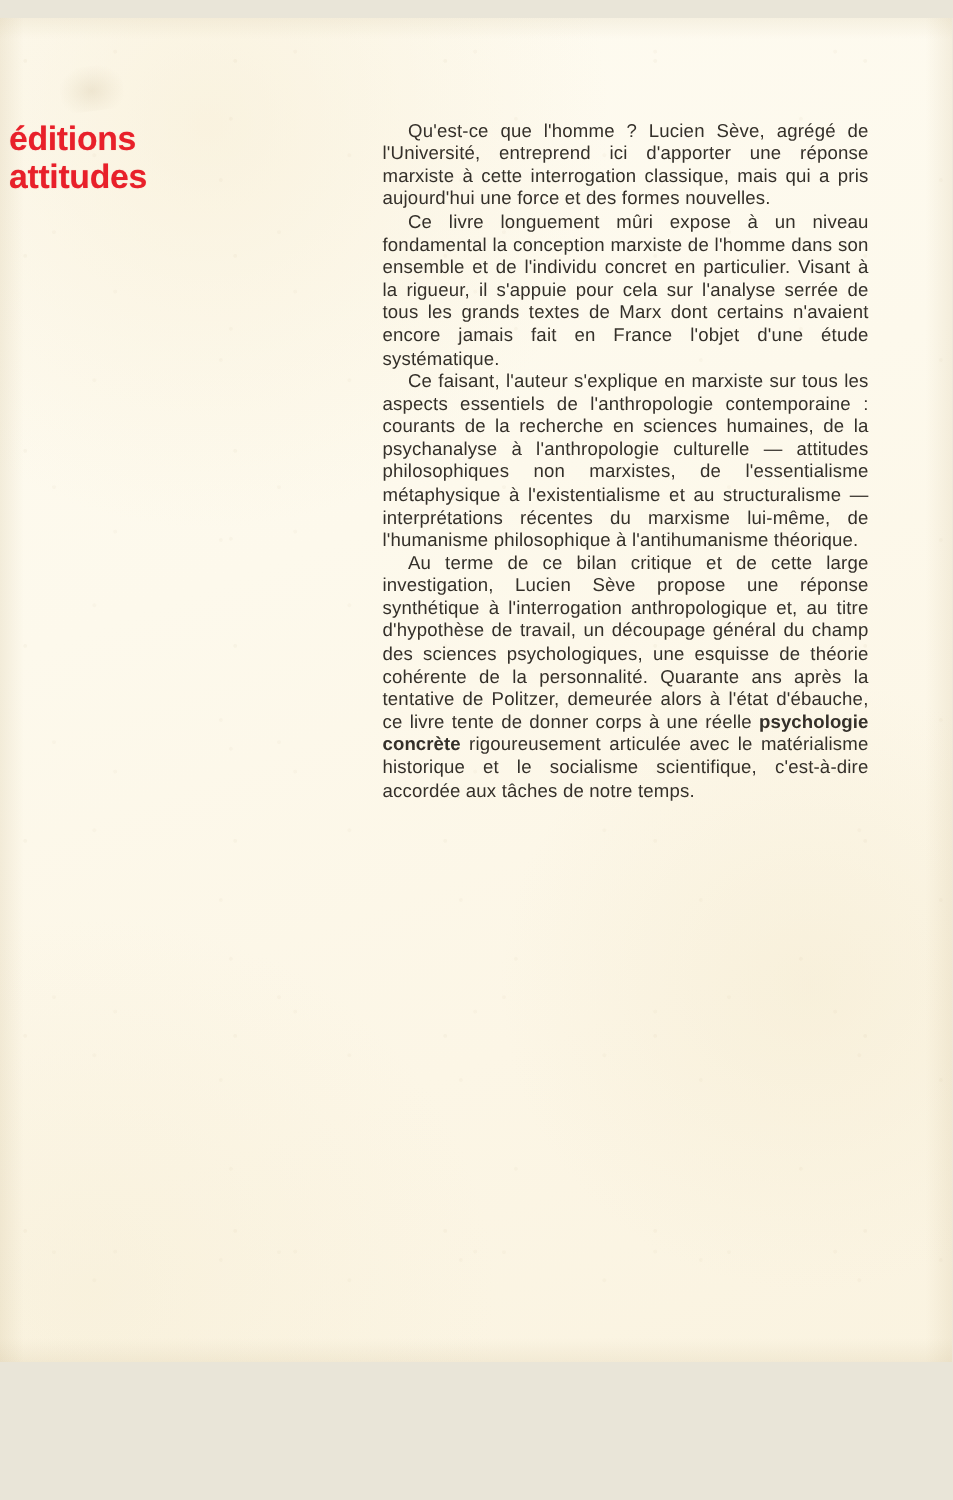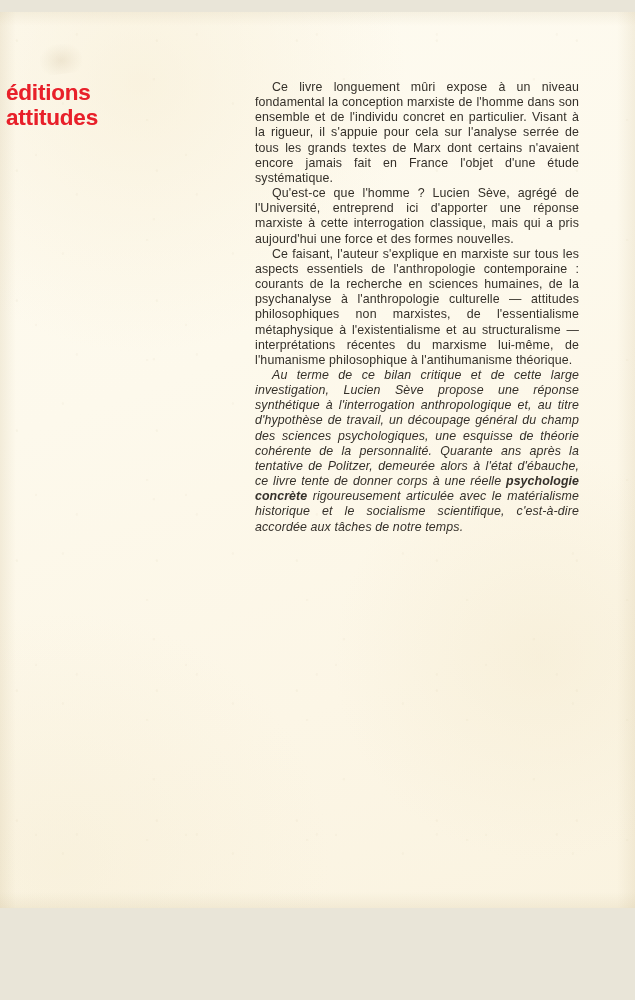--- a/index.html
+++ b/index.html
@@ -105,21 +105,21 @@
 
   .blurb p {
     margin: 0;
     text-indent: 17px;
     text-align: justify;
     -webkit-hyphens: none;
     hyphens: none;
   }
 
   
-  .blurb p:last-of-type { margin-bottom: 0; font-style: italic; }
+  .blurb p:last-of-type { margin-bottom: 0; }
 
   .blurb b {
     font-weight: bold;
     letter-spacing: 0.005em;
   }
 
   
   .blurb, .logo { -webkit-font-smoothing: none; }
 </style>
 </head>
@@ -131,19 +131,19 @@
   <div class="edge-shade"></div>
   <div class="blemish"></div>
   <div class="blemish-bottom"></div>
 
   <div class="logo">
     <span class="logo-line">éditions</span>
     <span class="logo-line">attitudes</span>
   </div>
 
   <div class="blurb">
+    <p>Qu'est-ce que l'homme ? Lucien Sève, agrégé de l'Université, entreprend ici d'apporter une réponse marxiste à cette interrogation classique, mais qui a pris aujourd'hui une force et des formes nouvelles.</p>
     <p>Ce livre longuement mûri expose à un niveau fondamental la conception marxiste de l'homme dans son ensemble et de l'individu concret en particulier. Visant à la rigueur, il s'appuie pour cela sur l'analyse serrée de tous les grands textes de Marx dont certains n'avaient encore jamais fait en France l'objet d'une étude systématique.</p>
-    <p>Qu'est-ce que l'homme ? Lucien Sève, agrégé de l'Université, entreprend ici d'apporter une réponse marxiste à cette interrogation classique, mais qui a pris aujourd'hui une force et des formes nouvelles.</p>
     <p>Ce faisant, l'auteur s'explique en marxiste sur tous les aspects essentiels de l'anthropologie contemporaine : courants de la recherche en sciences humaines, de la psychanalyse à l'anthropologie culturelle — attitudes philosophiques non marxistes, de l'essentialisme métaphysique à l'existentialisme et au structuralisme — interprétations récentes du marxisme lui-même, de l'humanisme philosophique à l'antihumanisme théorique.</p>
     <p><span>Au terme de ce bilan critique et de cette large investigation, Lucien Sève propose une réponse synthétique à l'interrogation anthropologique et, au titre d'hypothèse de travail, un découpage général du champ des sciences psychologiques, une esquisse de théorie cohérente de la personnalité. Quarante ans après la tentative de Politzer, demeurée alors à l'état d'ébauche, ce livre tente de donner corps à une réelle </span><b>psychologie concrète</b><span> rigoureusement articulée avec le matérialisme historique et le socialisme scientifique, c'est-à-dire accordée aux tâches de notre temps.</span></p>
   </div>
 
 </div>
 
 </body></html>

